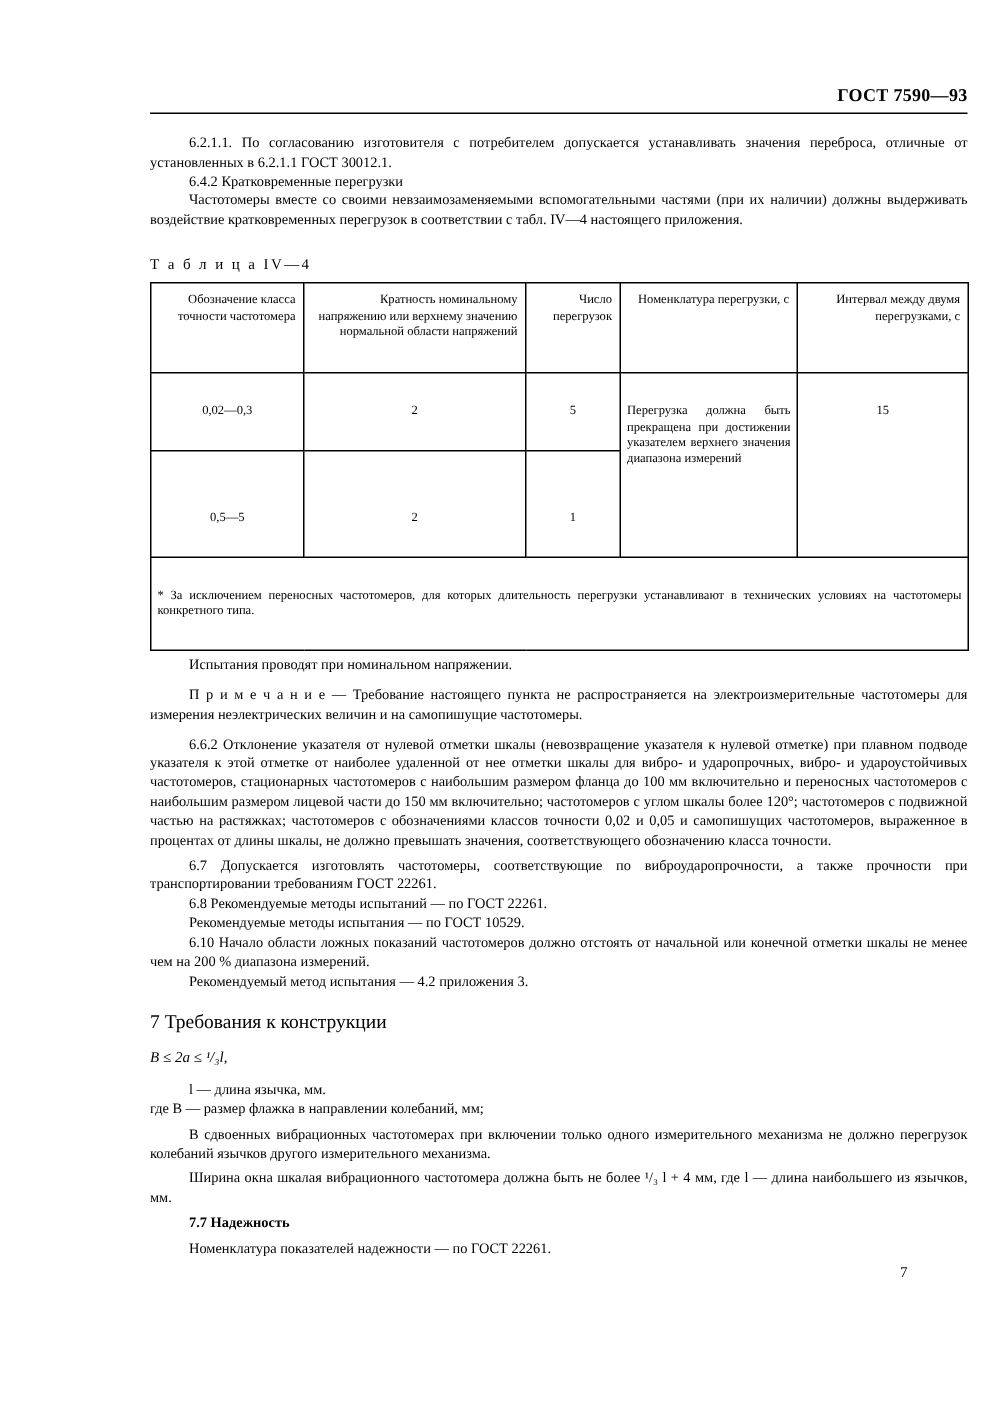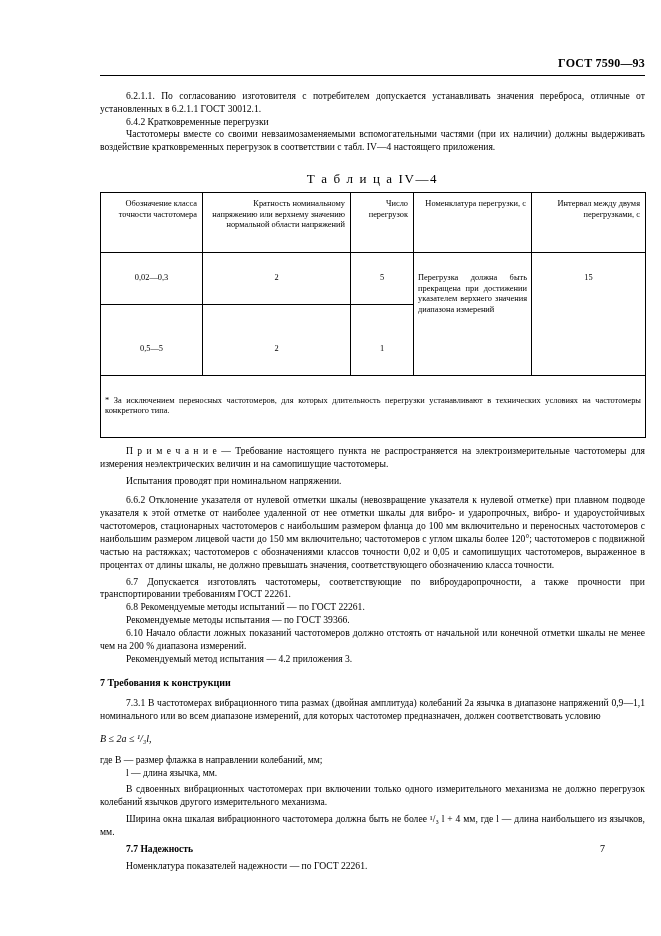--- a/index.html
+++ b/index.html
@@ -47,23 +47,22 @@
     text-justify: inter-word;
     font-size: 9.6px;
     line-height: 1.34;
   }
   p.ind { text-indent: 26px; }
   p.gap { margin-top: 7px; }
   p.gap-s { margin-top: 4px; }
   .tablecap {
     margin-top: 16px;
     margin-bottom: 5px;
-    font-size: 13px;
+    font-size: 10px;
     letter-spacing: 0.6px;
-    text-align: center;
   }
   table.main {
     border-collapse: collapse;
     width: 545px;
     table-layout: fixed;
   }
   table.main td, table.main th {
     border: 0.8px solid #000;
     vertical-align: top;
     font-weight: normal;
@@ -84,22 +83,22 @@
     line-height: 1.3;
     text-align: justify;
     padding: 5px 6px 5px 6px;
   }
   .formula {
     font-style: italic;
     margin: 9px 0 9px 0;
     font-size: 10px;
   }
   .sec-title {
-    font-weight: bold;
-    font-size: 10px;
+    font-weight: normal;
+    font-size: 13px;
     margin-top: 11px;
   }
   .sub-title {
     font-weight: bold;
     font-size: 9.6px;
   }
   .pageno {
     position: absolute;
     right: 56px;
     top: 842px;
@@ -151,37 +150,36 @@
           <td class="c" style="height:30px; vertical-align:bottom;">0,5—5</td>
           <td class="c" style="vertical-align:bottom;">2</td>
           <td class="c" style="vertical-align:bottom;">1</td>
         </tr>
         <tr>
           <td class="note" colspan="5">* За исключением переносных частотомеров, для которых длительность перегрузки устанавливают в технических условиях на частотомеры конкретного типа.</td>
         </tr>
       </tbody>
     </table>
 
+    <p class="ind gap-s">Испытания проводят при номинальном напряжении.</p>
     <p class="ind gap">П р и м е ч а н и е — Требование настоящего пункта не распространяется на электроизмерительные частотомеры для измерения неэлектрических величин и на самопишущие частотомеры.</p>
-    <p class="ind gap-s">Испытания проводят при номинальном напряжении.</p>
     <p class="ind gap">6.6.2  Отклонение указателя от нулевой отметки шкалы (невозвращение указателя к нулевой отметке) при плавном подводе указателя к этой отметке от наиболее удаленной от нее отметки шкалы для вибро- и ударопрочных, вибро- и удароустойчивых частотомеров, стационарных частотомеров с наибольшим размером фланца до 100 мм включительно и переносных частотомеров с наибольшим размером лицевой части до 150 мм включительно; частотомеров с углом шкалы более 120°; частотомеров с подвижной частью на растяжках; частотомеров с обозначениями классов точности 0,02 и 0,05 и самопишущих частотомеров, выраженное в процентах от длины шкалы, не должно превышать значения, соответствующего обозначению класса точности.</p>
     <p class="ind gap-s">6.7  Допускается изготовлять частотомеры, соответствующие по виброударопрочности, а также прочности при транспортировании требованиям ГОСТ 22261.</p>
     <p class="ind">6.8  Рекомендуемые методы испытаний — по ГОСТ 22261.</p>
-    <p class="ind">Рекомендуемые методы испытания — по ГОСТ 39366.</p>
+    <p class="ind">Рекомендуемые методы испытания — по ГОСТ 10529.</p>
     <p class="ind">6.10  Начало области ложных показаний частотомеров должно отстоять от начальной или конечной отметки шкалы не менее чем на 200 % диапазона измерений.</p>
     <p class="ind">Рекомендуемый метод испытания — 4.2 приложения 3.</p>
 
     <p class="sec-title">7  Требования к конструкции</p>
 
-    <p class="ind gap">7.3.1  В частотомерах вибрационного типа размах (двойная амплитуда) колебаний 2а язычка в диапазоне напряжений 0,9—1,1 номинального или во всем диапазоне измерений, для которых частотомер предназначен, должен соответствовать условию</p>
 
     <div class="formula">B ≤  2a ≤ ¹/₃l,</div>
 
+    <p style="text-indent:26px;">l — длина язычка, мм.</p>
     <p>где B — размер флажка в направлении колебаний, мм;</p>
-    <p style="text-indent:26px;">l — длина язычка, мм.</p>
 
     <p class="ind gap-s">В сдвоенных вибрационных частотомерах при включении только одного измерительного механизма не должно перегрузок колебаний язычков другого измерительного механизма.</p>
     <p class="ind gap-s">Ширина окна шкалая вибрационного частотомера должна быть не более ¹/₃ l + 4 мм, где l — длина наибольшего из язычков, мм.</p>
 
     <p class="sub-title" style="text-indent:26px; margin-top:4px;">7.7  Надежность</p>
     <p class="ind gap-s">Номенклатура показателей надежности — по ГОСТ 22261.</p>
 
   </div>
 
   <div class="pageno">7</div>

